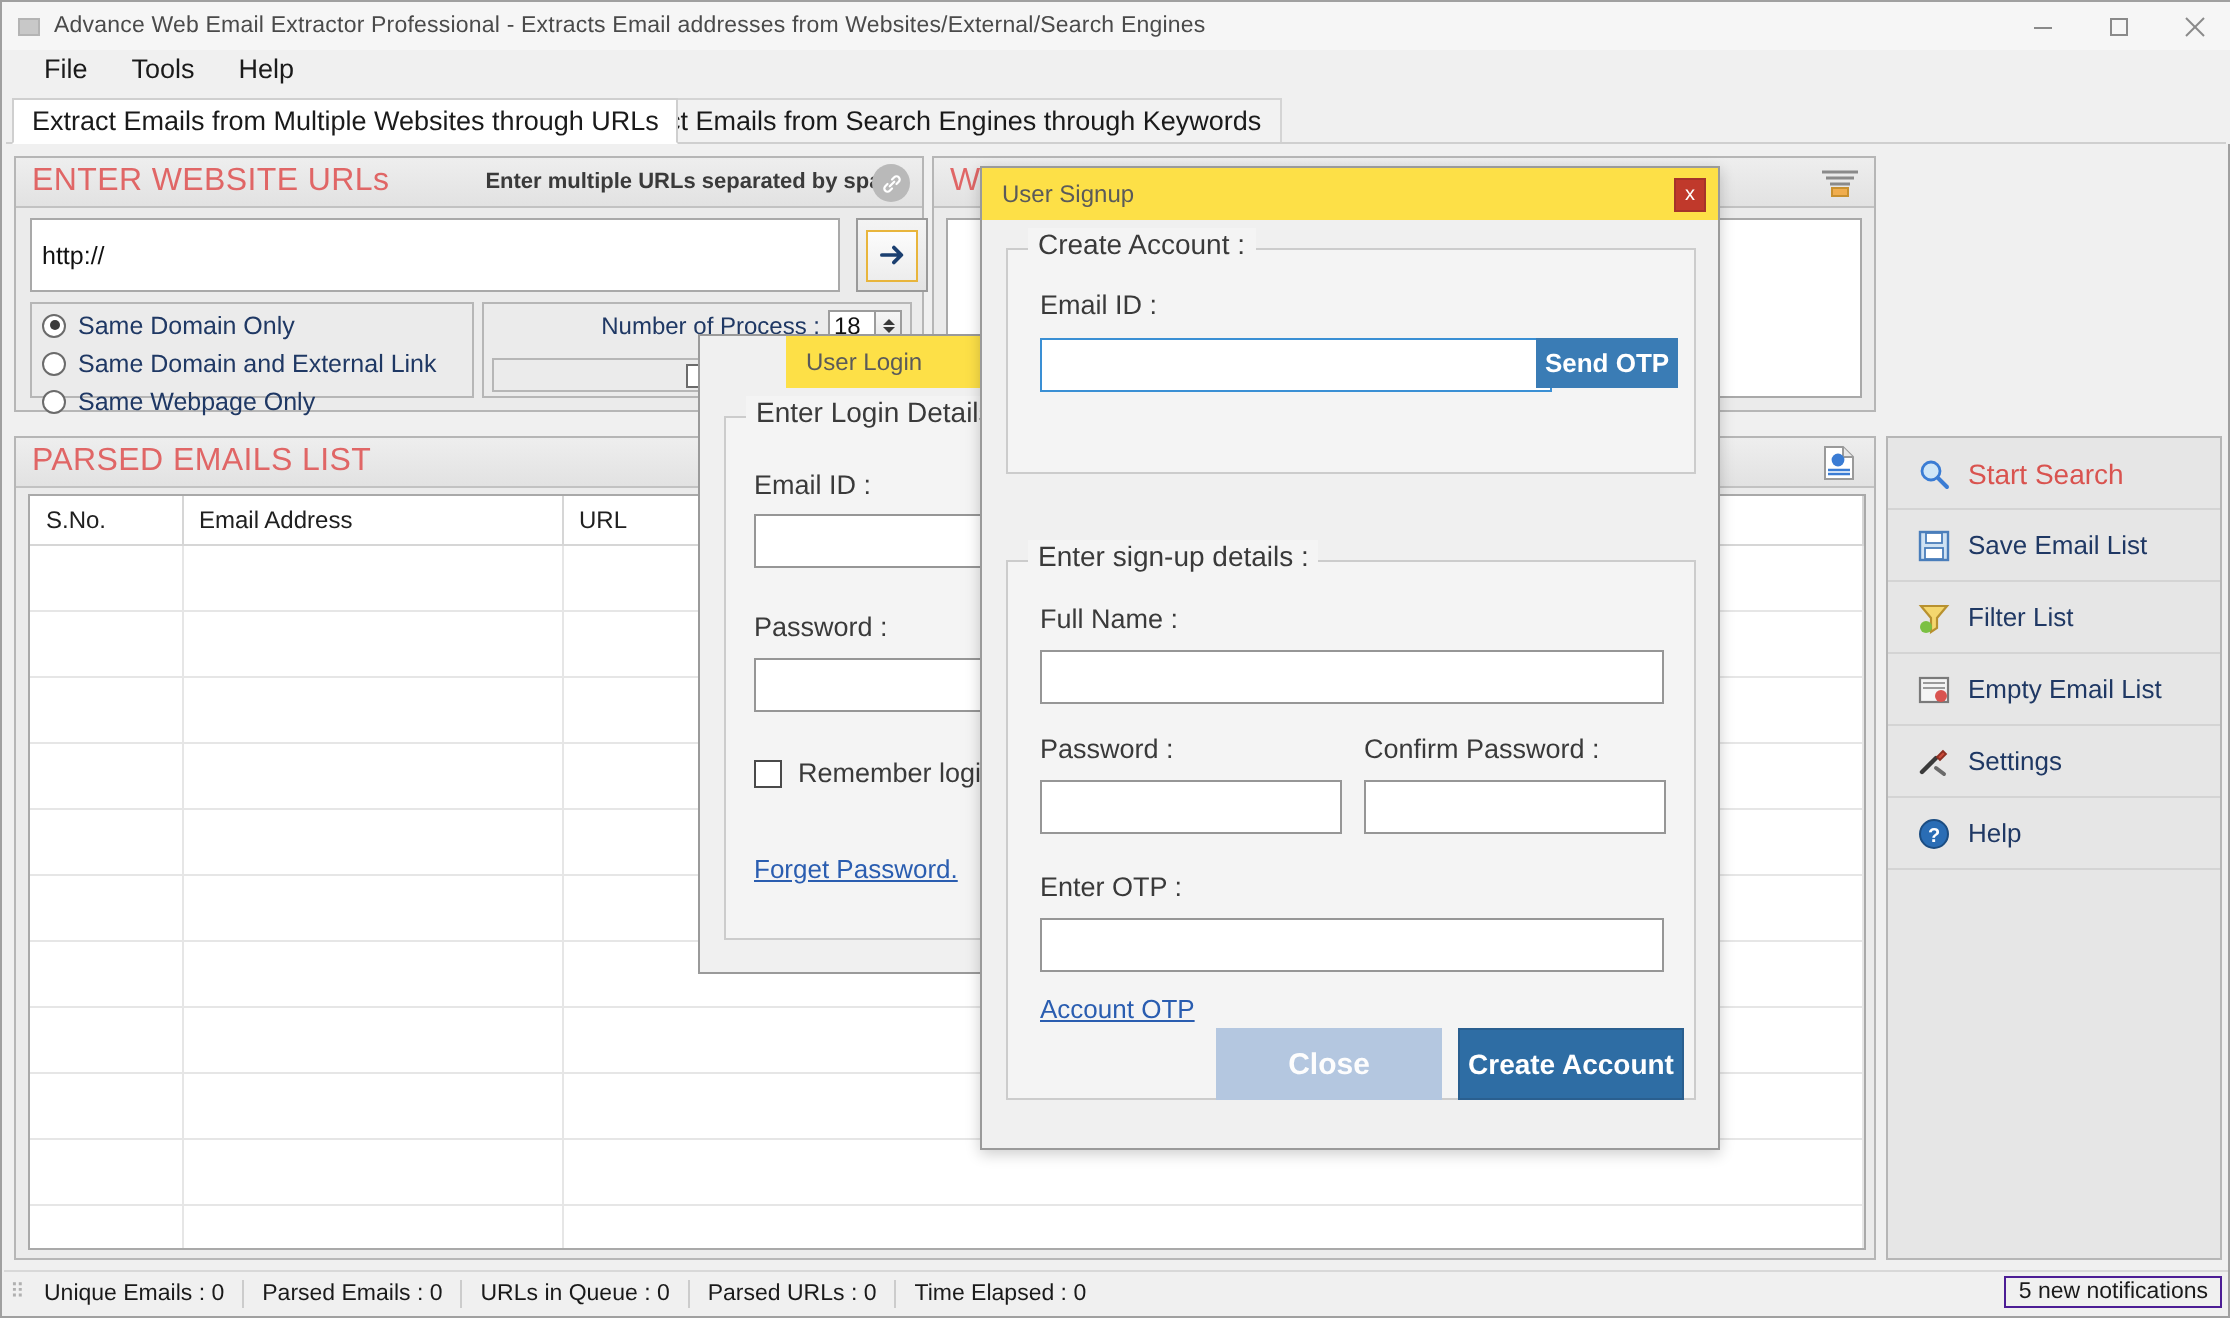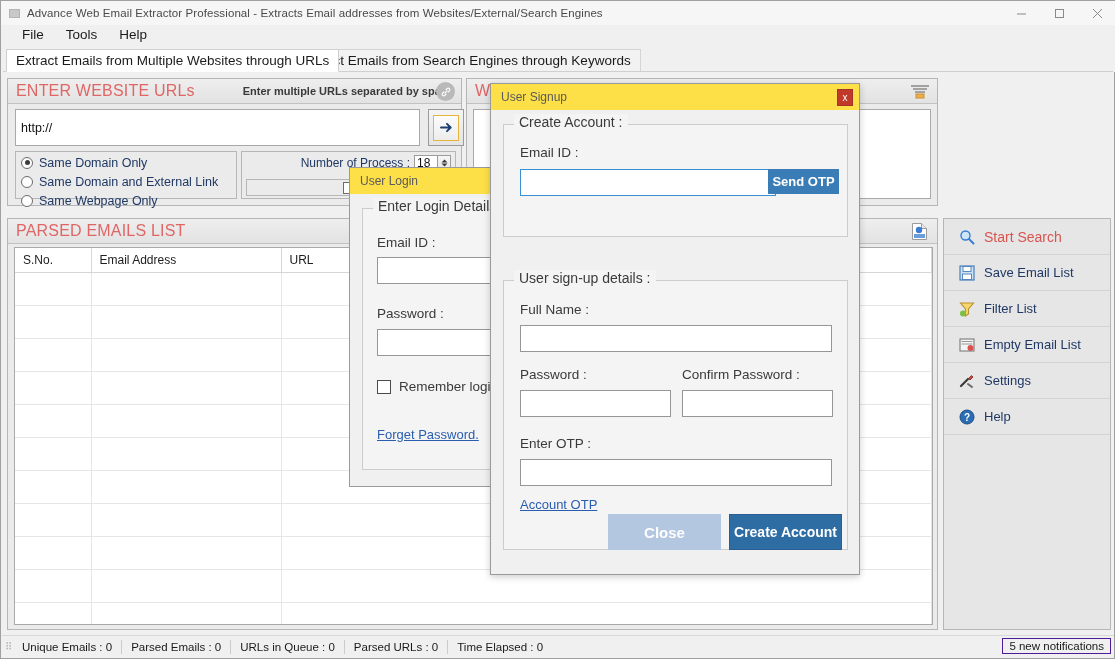--- a/index.html
+++ b/index.html
@@ -344,20 +344,21 @@
     color: #fff; font-size: 10px;
     display: flex; align-items: center; justify-content: center;
     border: 1px solid #a5332a;
     box-sizing: border-box;
   }
 
   
   #login-dialog {
     left: 348px; top: 166px; width: 197px; height: 320px;
     z-index: 10;
+    padding-left: 43px;
   }
   .fieldset {
     position: absolute;
     border: 1px solid #cccccc;
     box-sizing: border-box;
     background: #f4f4f4;
   }
   .legend {
     position: absolute; top: -11px; left: 10px;
     background: #f4f4f4;
@@ -725,21 +726,21 @@
     <div class="fieldset" id="fs-create">
       <span class="legend">Create Account :</span>
       <div class="field-label" style="position:absolute; left:16px; top:20px;">Email ID :</div>
       <div class="txtbox focused" style="position:absolute; left:16px; top:44px; width:256px; height:27px;">
         <input type="text" value="" style="">
       </div>
     </div>
     <div class="btn btn-send-otp">Send OTP</div>
 
     <div class="fieldset" id="fs-details">
-      <span class="legend">User sign-up details :</span>
+      <span class="legend">Enter sign-up details :</span>
 
       <div class="field-label" style="position:absolute; left:16px; top:21px;">Full Name :</div>
       <div class="txtbox" style="position:absolute; left:16px; top:44px; width:312px; height:27px;">
         <input type="text" value="" style="">
       </div>
 
       <div class="field-label" style="position:absolute; left:16px; top:86px;">Password :</div>
       <div class="txtbox" style="position:absolute; left:16px; top:109px; width:151px; height:27px;">
         <input type="password" value="" style="">
       </div>

